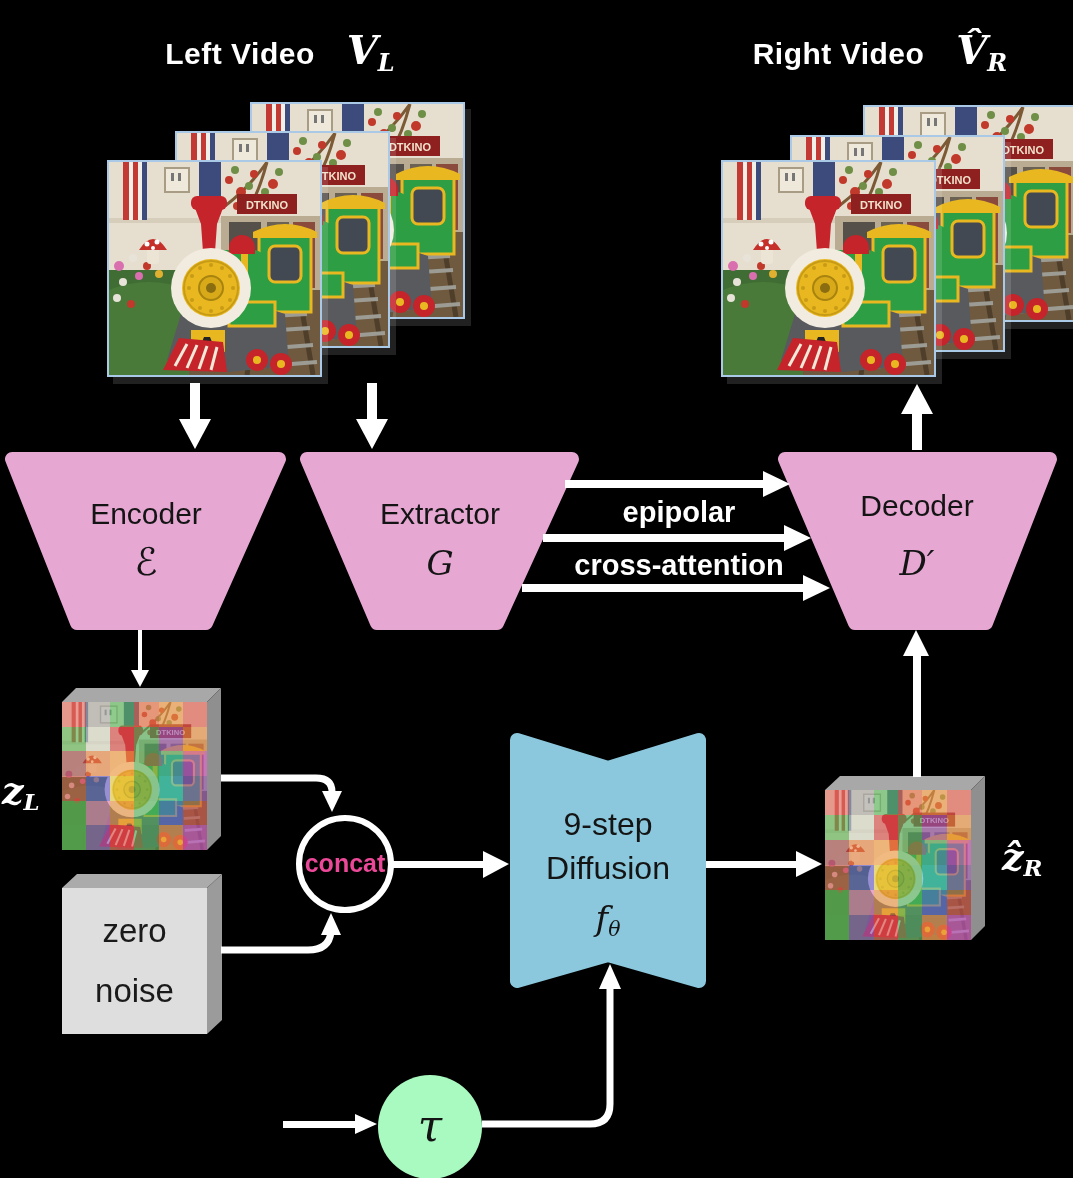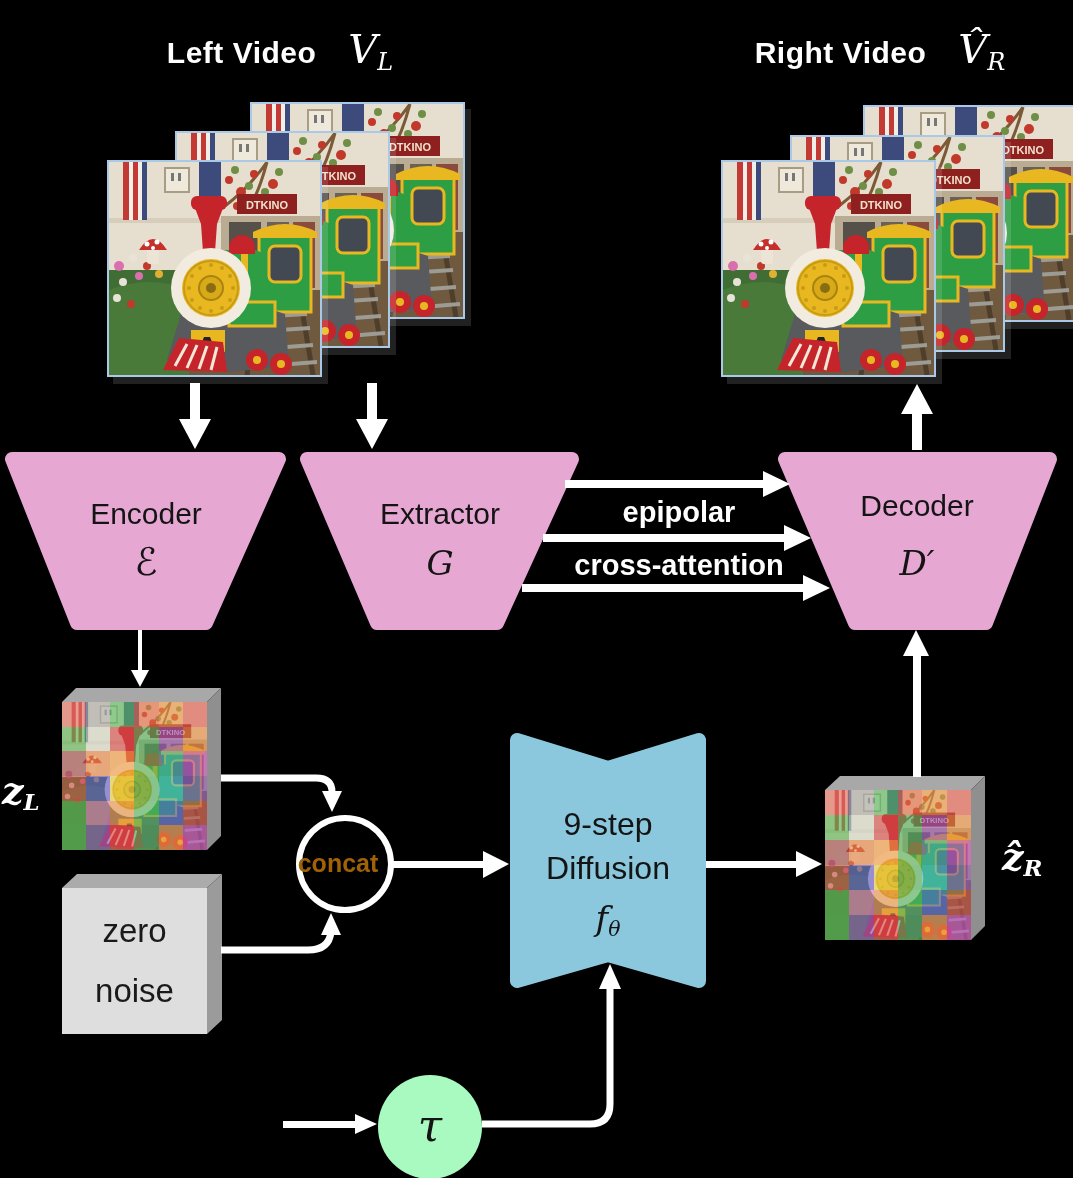--- a/index.html
+++ b/index.html
@@ -3,21 +3,21 @@
 <meta charset="utf-8">
 <style>
   html,body{margin:0;padding:0;background:#000;}
   #canvas{position:relative;width:1073px;height:1178px;background:#000;overflow:hidden;
           font-family:"Liberation Sans",sans-serif;}
   .abs{position:absolute;}
   .ctr{transform:translateX(-50%);}
   .title-row{display:flex;align-items:baseline;justify-content:center;gap:12px;color:#fff;}
   .title-txt{font-size:30px;font-weight:700;letter-spacing:.5px;white-space:nowrap;}
   .math{font-family:"DejaVu Serif",serif;font-style:italic;}
-  .bigsym{font-size:40px;font-weight:400;margin-left:20px;}
+  .bigsym{font-size:40px;font-weight:700;margin-left:20px;}
   .sub{font-size:.6em;font-style:italic;vertical-align:-0.28em;}
   .frame{position:absolute;width:211px;height:213px;border:2px solid #a9c9e6;background:#ddd;
          overflow:hidden;box-shadow:6px 7px 0 rgba(255,255,255,.13);}
   .frame svg{display:block;}
   .shape-label{position:absolute;color:#141414;font-size:30px;text-align:center;white-space:nowrap;}
   .script-e{font-family:"DejaVu Sans",sans-serif;font-size:38px;color:#141414;}
   .mathsym{font-family:"DejaVu Serif",serif;font-style:italic;font-size:34px;color:#141414;}
   .white-label{position:absolute;color:#fff;font-size:29px;font-weight:700;text-align:center;white-space:nowrap;}
   .latent{position:absolute;}
   .latent .face{position:absolute;left:0;top:14px;overflow:hidden;}
@@ -394,21 +394,21 @@
 
   <div class="shape-label ctr" style="left:917px;top:489px">Decoder</div>
   <div class="abs ctr mathsym" style="left:917px;top:543px">D′</div>
 
   <div class="white-label ctr" style="left:679px;top:496px">epipolar</div>
   <div class="white-label ctr" style="left:679px;top:549px">cross-attention</div>
 
   <div class="abs math cube-lbl" style="left:2px;top:768px"><span>z</span><span class="sub">L</span></div>
   <div class="abs math cube-lbl" style="left:1002px;top:834px"><span>ẑ</span><span class="sub">R</span></div>
 
-  <div class="abs ctr" style="left:338px;top:849px;color:#a16207;font-size:25px;font-weight:700">concat</div>
+  <div class="abs ctr" style="left:345px;top:849px;color:#ec4899;font-size:25px;font-weight:700">concat</div>
 
   <div class="shape-label ctr" style="left:608px;top:806px;font-size:32px">9-step</div>
   <div class="shape-label ctr" style="left:608px;top:850px;font-size:32px">Diffusion</div>
   <div class="abs ctr mathsym" style="left:608px;top:898px"><span>f</span><span class="sub">θ</span></div>
 
   <div class="abs ctr mathsym" style="left:430px;top:1100px;font-size:44px">τ</div>
 
   <div class="abs" style="left:30px;top:1086px;width:245px;text-align:center;color:#fff;font-size:31px;font-weight:700;line-height:42px">
   </div>
 

